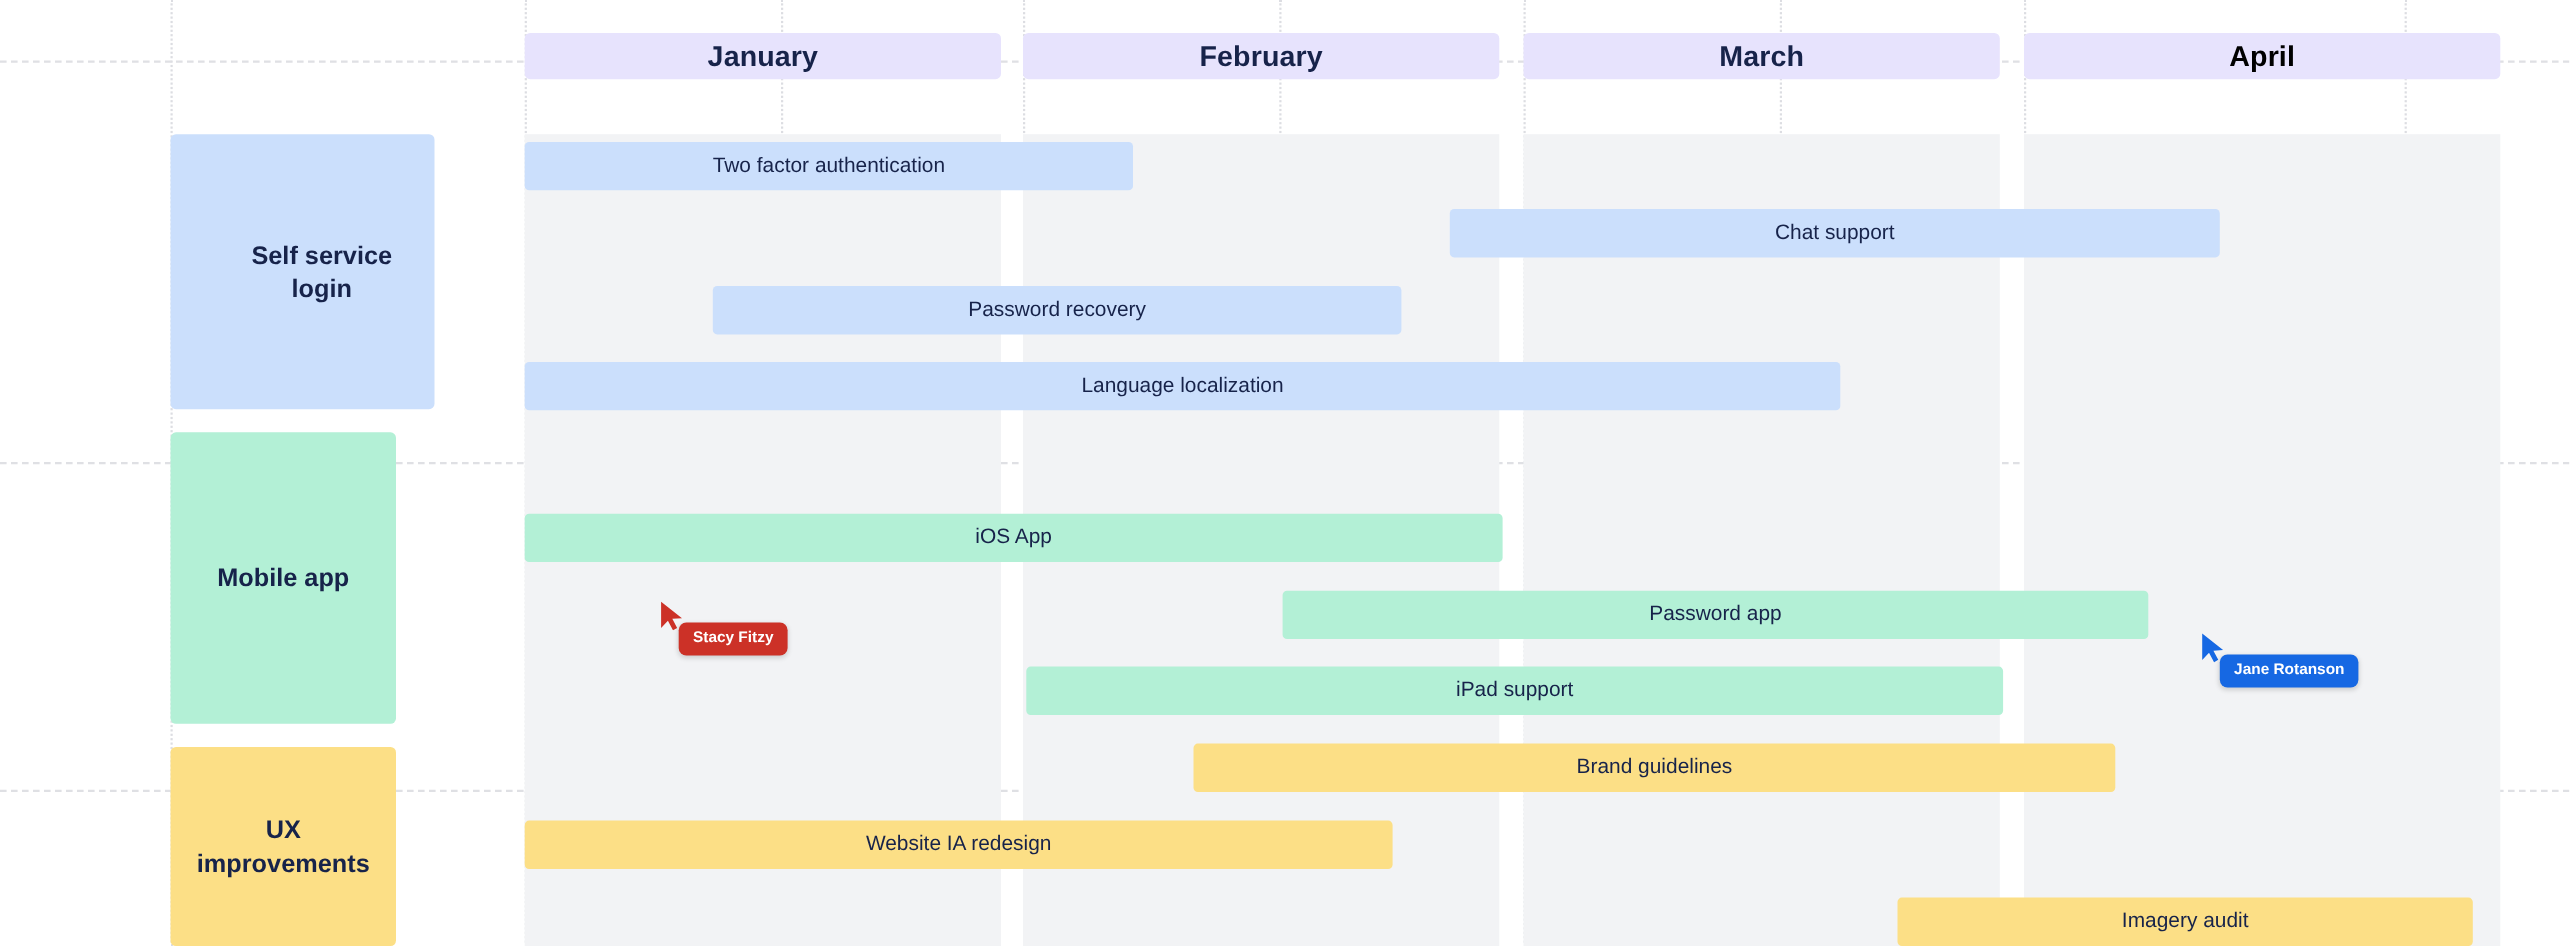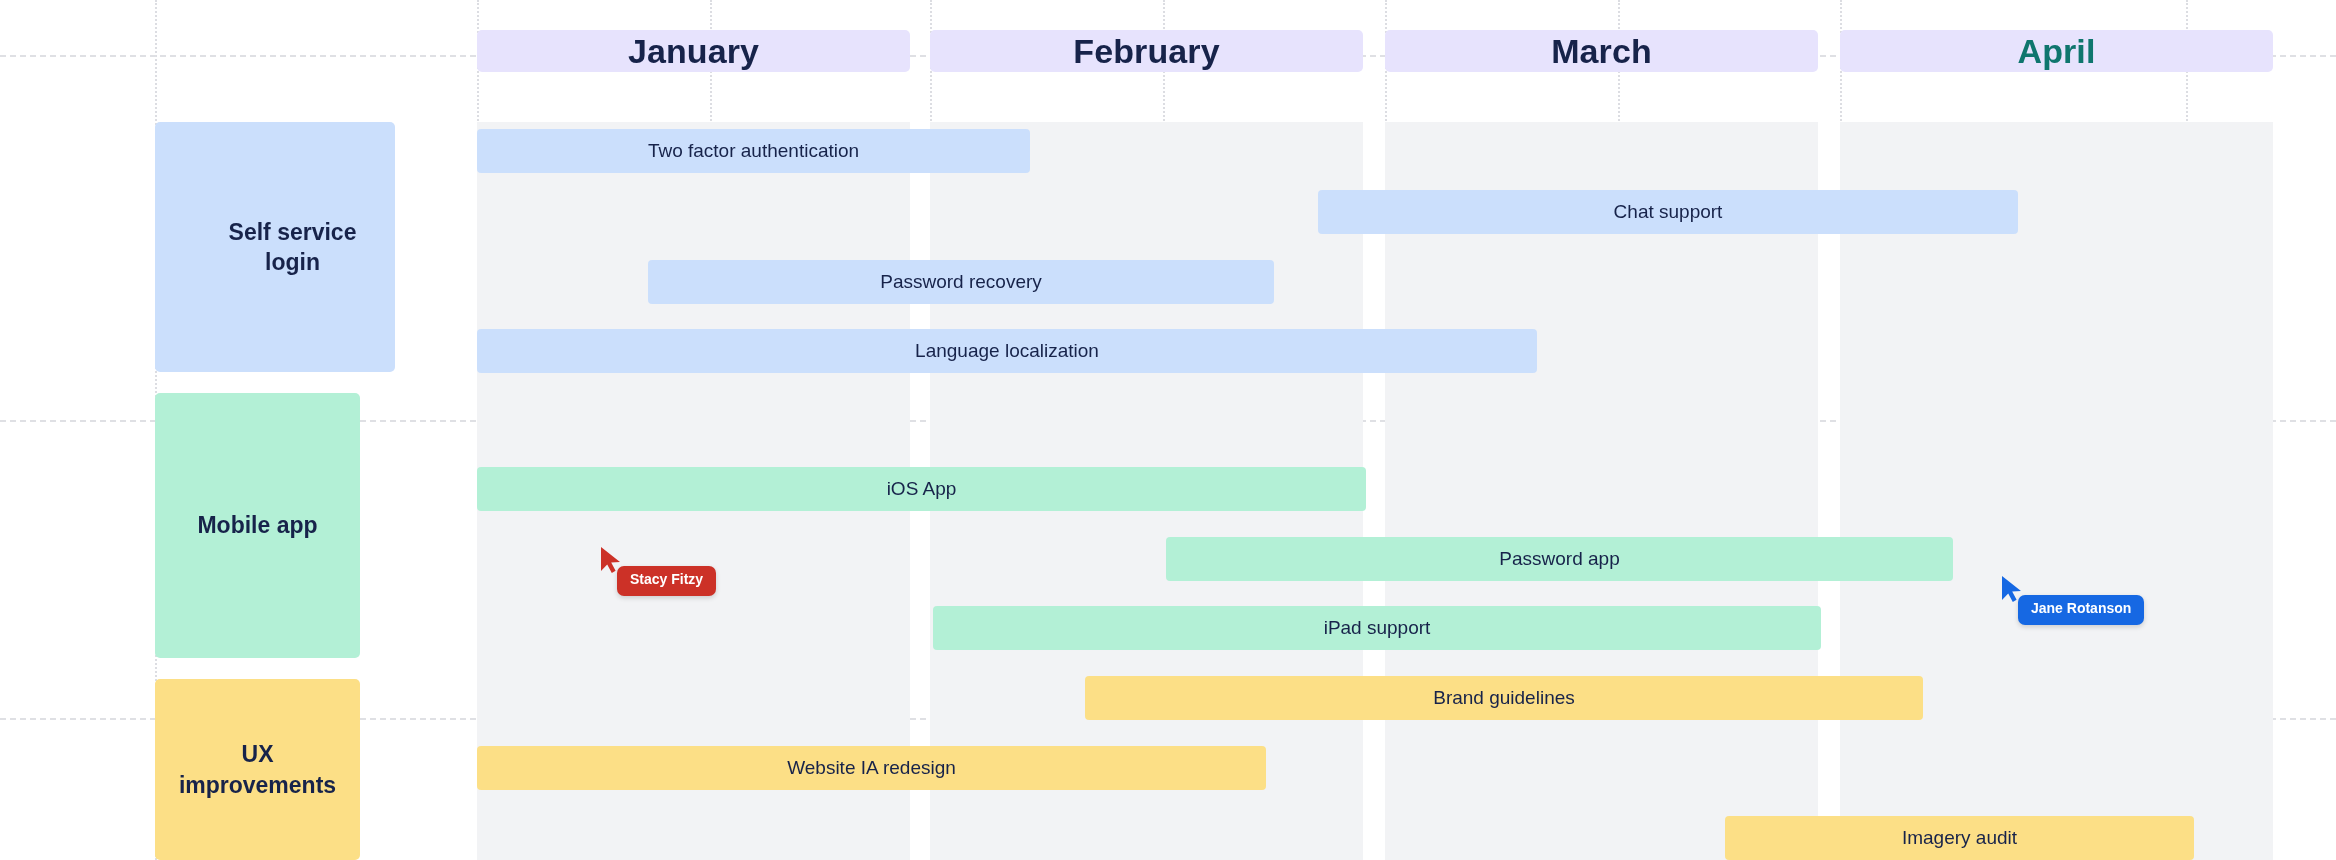--- a/index.html
+++ b/index.html
@@ -60,21 +60,21 @@
     height: 42px;
     top: 30px;
     background: #e7e3fd;
     border-radius: 5px;
     display: flex;
     align-items: center;
     justify-content: center;
     z-index: 4;
   }
   .month-header span {
-    font-size: 34px;
+    font-size: 26px;
     font-weight: 700;
     color: #17234a;
     letter-spacing: 0.1px;
   }
 
   
   .group-label {
     position: absolute;
     left: 155px;
     width: 205px;
@@ -170,21 +170,21 @@
       <div class="month-header" style="left: 477px; width: 433px; background: rgb(231, 227, 253);">
         <span style="color: rgb(23, 35, 74);">January</span>
       </div>
       <div class="month-header" style="left: 930px; width: 433px; background: rgb(231, 227, 253);">
         <span style="color: rgb(23, 35, 74);">February</span>
       </div>
       <div class="month-header" style="left: 1385px; width: 433px; background: rgb(231, 227, 253);">
         <span style="color: rgb(23, 35, 74);">March</span>
       </div>
       <div class="month-header" style="left: 1840px; width: 433px; background: rgb(231, 227, 253);">
-        <span style="color: #0f766e;">April</span>
+        <span style="color: #000000;">April</span>
       </div>
     </div>
 
   <div id="group-labels">
       <div class="group-label" style="top: 122px; height: 250px; background: rgb(203, 223, 252); padding-left: 35px;">
         <span>Self service login</span>
       </div>
       <div class="group-label" style="top: 393px; height: 265px; background: rgb(179, 240, 214);">
         <span>Mobile app</span>
       </div>
@@ -196,39 +196,39 @@
   <div id="task-bars">
       <div class="task-bar" style="left: 477px; width: 553px; top: 129px; background: rgb(203, 223, 252);">
         <span>Two factor authentication</span>
       </div>
       <div class="task-bar" style="left: 1318px; width: 700px; top: 190px; background: rgb(203, 223, 252);">
         <span>Chat support</span>
       </div>
       <div class="task-bar" style="left: 648px; width: 626px; top: 260px; background: rgb(203, 223, 252);">
         <span>Password recovery</span>
       </div>
-      <div class="task-bar" style="left: 477px; width: 1060px; top: 329px; background: rgb(203, 223, 252);">
+      <div class="task-bar" style="left: 477px; width: 1196px; top: 329px; background: rgb(203, 223, 252);">
         <span>Language localization</span>
       </div>
       <div class="task-bar" style="left: 477px; width: 889px; top: 467px; background: rgb(179, 240, 214);">
         <span>iOS App</span>
       </div>
       <div class="task-bar" style="left: 1166px; width: 787px; top: 537px; background: rgb(179, 240, 214);">
         <span>Password app</span>
       </div>
       <div class="task-bar" style="left: 933px; width: 888px; top: 606px; background: rgb(179, 240, 214);">
         <span>iPad support</span>
       </div>
       <div class="task-bar" style="left: 1085px; width: 838px; top: 676px; background: rgb(252, 223, 134);">
         <span>Brand guidelines</span>
       </div>
       <div class="task-bar" style="left: 477px; width: 789px; top: 746px; background: rgb(252, 223, 134);">
         <span>Website IA redesign</span>
       </div>
-      <div class="task-bar" style="left: 1725px; width: 469px; top: 816px; background: rgb(252, 223, 134);">
+      <div class="task-bar" style="left: 1725px; width: 523px; top: 816px; background: rgb(252, 223, 134);">
         <span>Imagery audit</span>
       </div>
     </div>
 
   <div id="cursors">
       <div class="cursor" style="left: 600px; top: 546px;">
         <svg class="pointer-glyph" viewBox="0 0 22 28">
           <path d="M1 1 L1 25 L7.2 18.4 L11.8 27 L15.6 24.8 L11.2 16.6 L20 16 Z" fill="#cc3127"></path>
         </svg>
         <div class="name-chip" style="background: rgb(204, 49, 39);">Stacy Fitzy</div>

